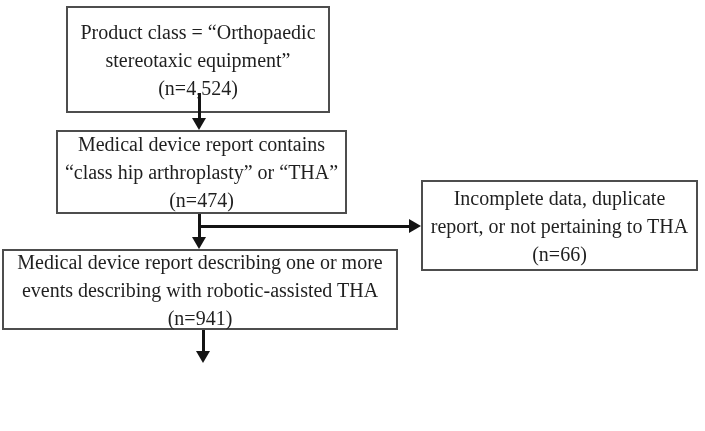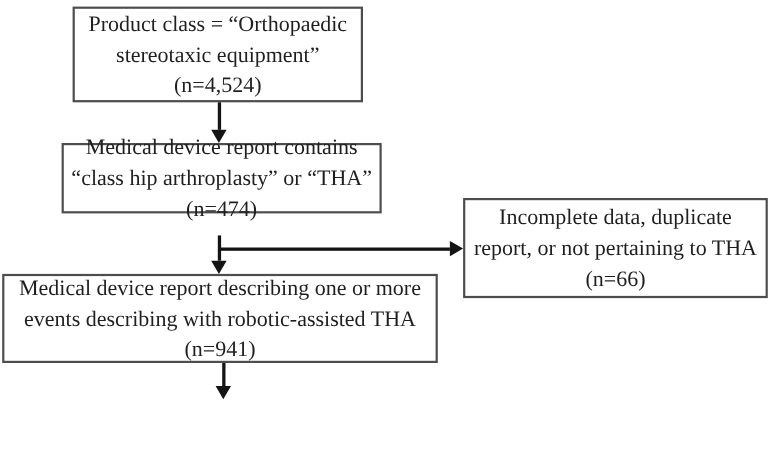--- a/index.html
+++ b/index.html
@@ -25,22 +25,22 @@
     flex-direction: column;
     align-items: center;
     justify-content: center;
     text-align: center;
     font-size: 20px;
     line-height: 28px;
   }
   .box .line {
     white-space: nowrap;
   }
-  #box-product-class   { left: 66px;  top: 6px;   width: 264px; height: 87px; }
-  #box-mdr-contains    { left: 56px;  top: 130px; width: 291px; height: 64px; }
+  #box-product-class   { left: 66px;  top: 6px;   width: 264px; height: 107px; }
+  #box-mdr-contains    { left: 56px;  top: 130px; width: 291px; height: 84px; }
   #box-excluded        { left: 421px; top: 180px; width: 277px; height: 91px; }
   #box-mdr-describing  { left: 2px;   top: 249px; width: 396px; height: 81px; }
   #box-unique-event    { left: 95px;  top: 363px; width: 220px; height: 64px; }
 
   .arrow-line {
     position: absolute;
     background: #141414;
   }
   .arrow-head {
     position: absolute;

